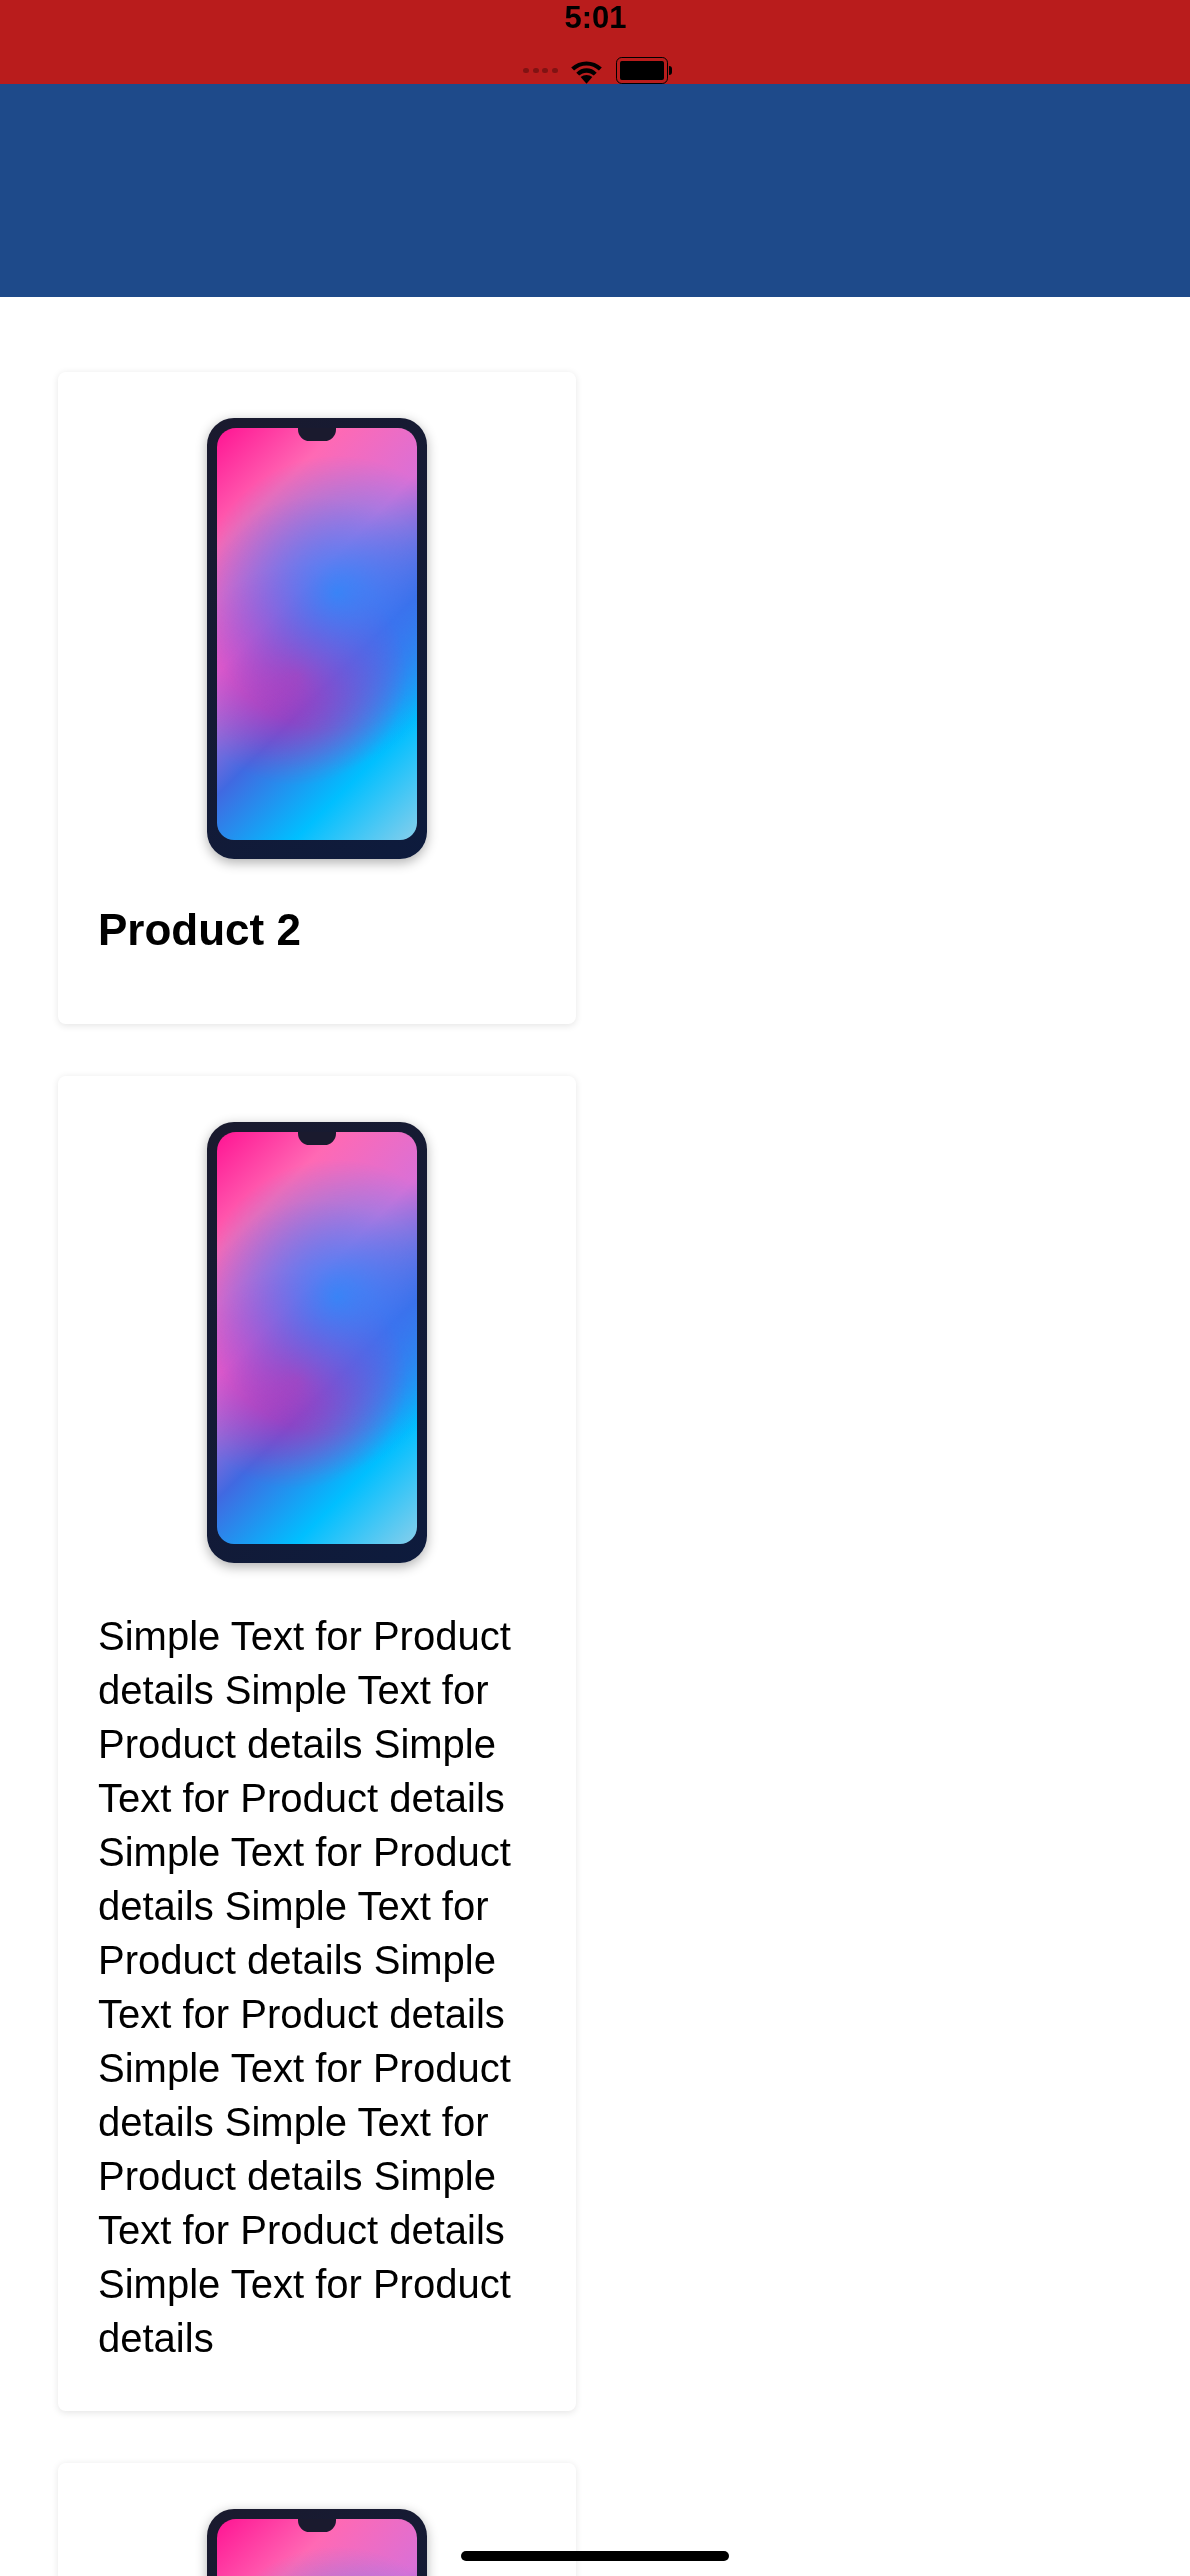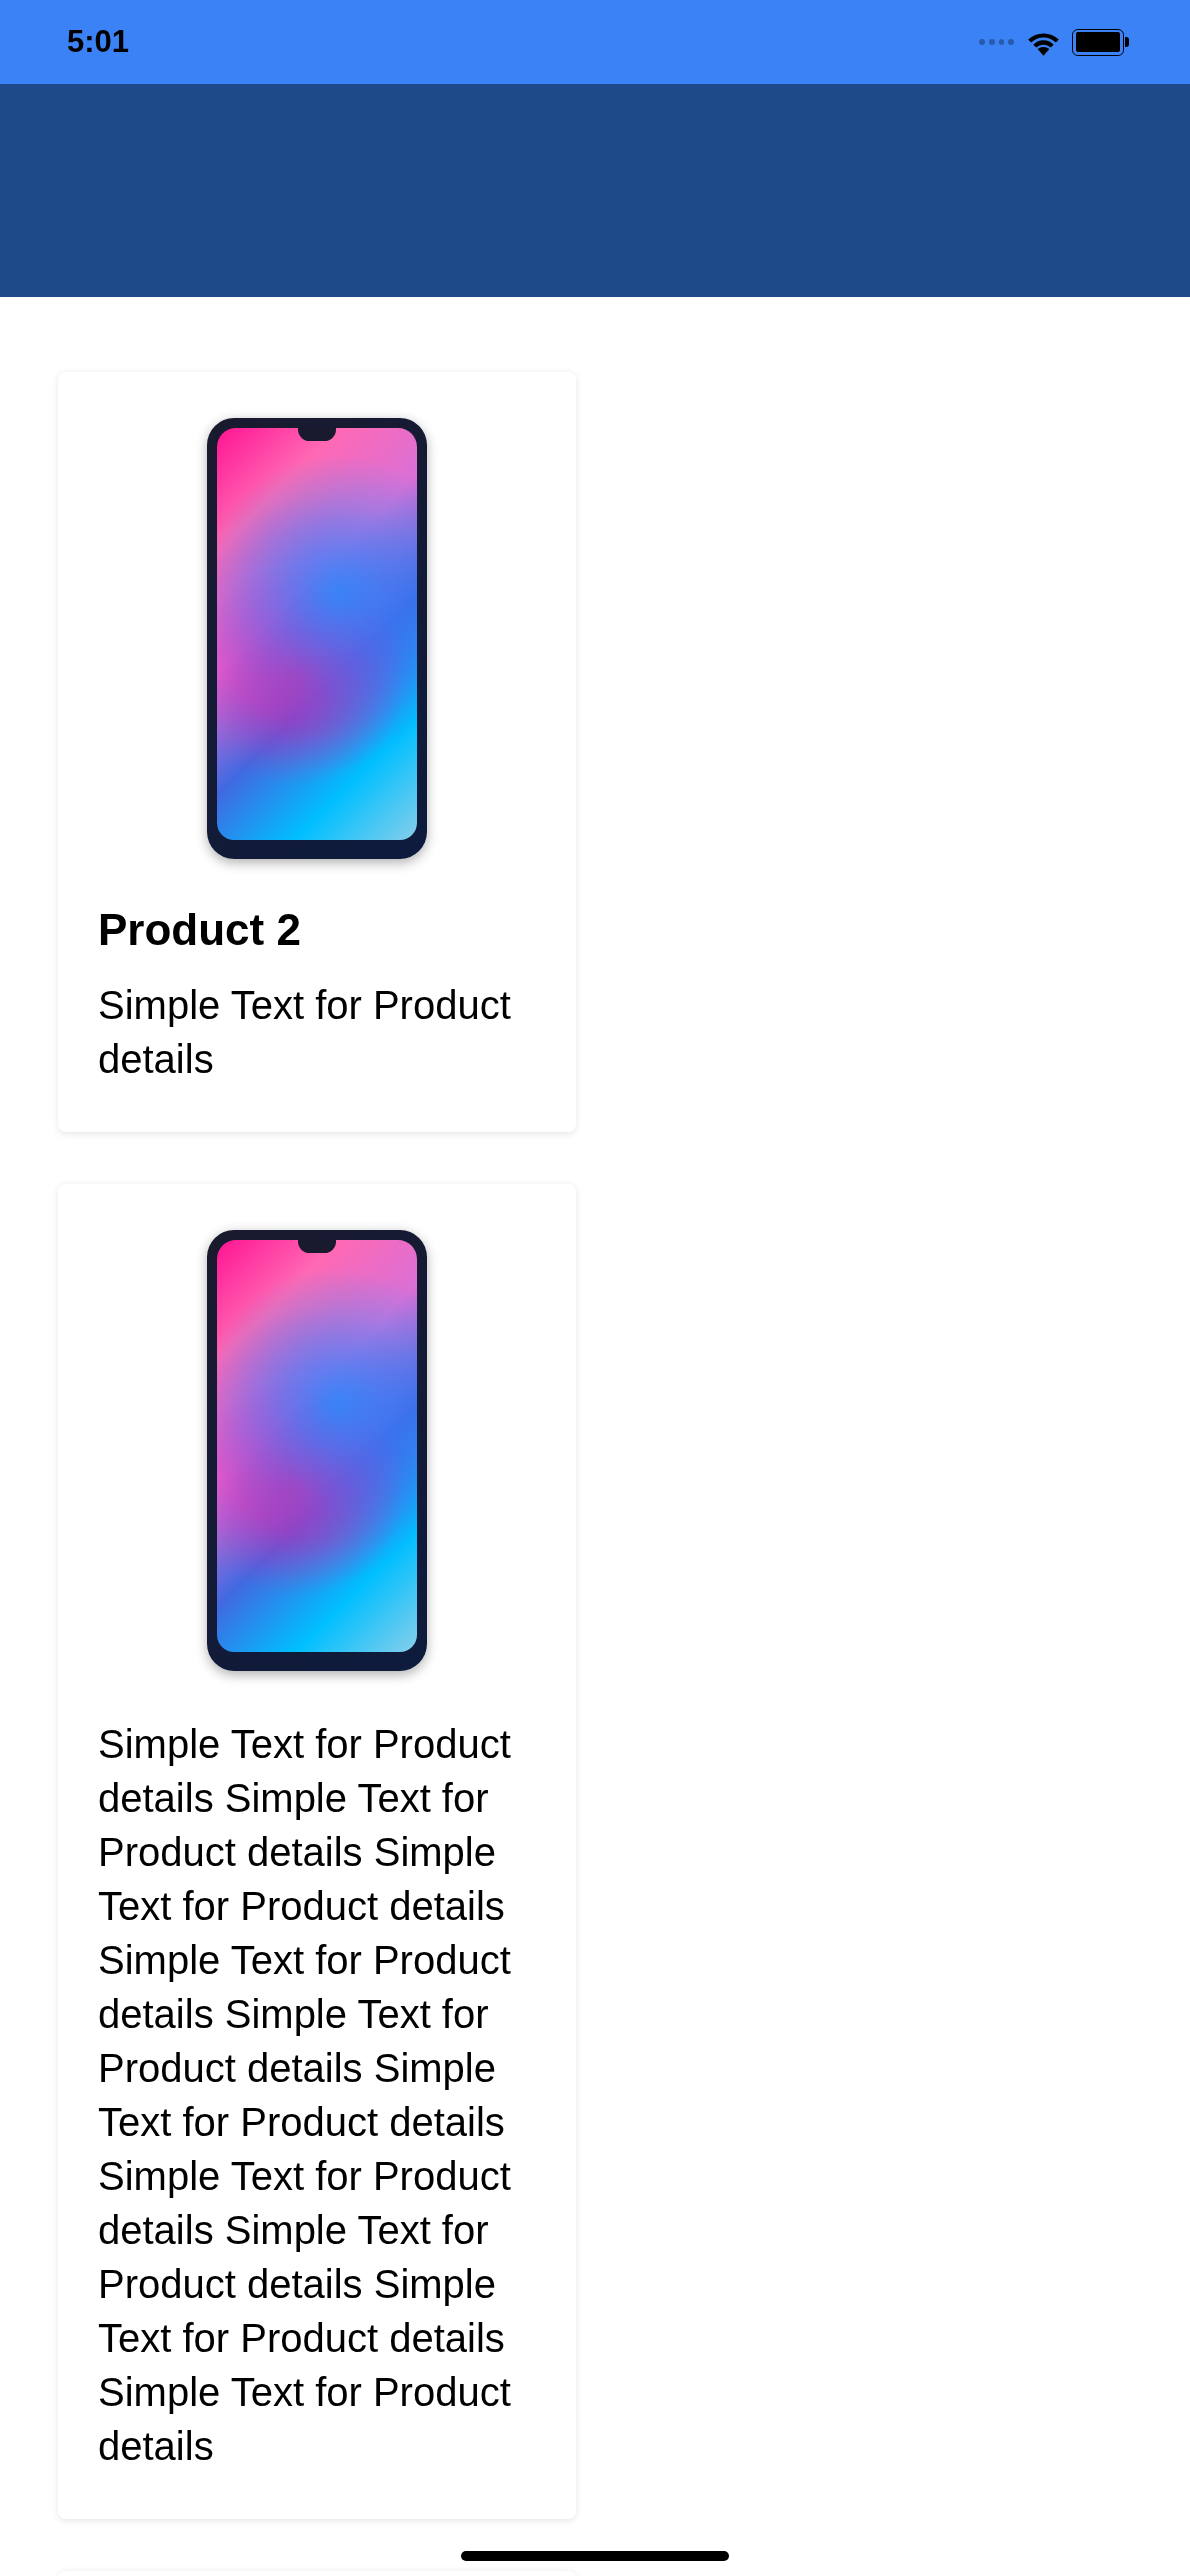--- a/index.html
+++ b/index.html
@@ -11,25 +11,26 @@
     body {
       width: 1190px;
       height: 2576px;
       font-family: -apple-system, BlinkMacSystemFont, 'Helvetica Neue', sans-serif;
       background: #ffffff;
       overflow: hidden;
     }
     
     .status-bar {
       height: 84px;
-      background: #3b82f6;
+      background: #b91c1c;
       display: flex;
       justify-content: space-between;
       align-items: center;
       padding: 0 66px 0 67px;
+      flex-direction: column;
     }
     
     .status-time {
       font-size: 31px;
       font-weight: 600;
       color: #000;
     }
     
     .status-right {
       display: flex;
@@ -210,21 +211,20 @@
 <div class="content">
   <div class="product-grid">
 
     <div class="product-card">
       <div class="product-image">
         <div class="phone-mockup">
           <div class="phone-screen"></div>
         </div>
       </div>
       <div class="product-title">Product  2</div>
-      <div class="product-desc">Simple Text for Product details</div>
     </div>
 
     <div class="product-card">
       <div class="product-image">
         <div class="phone-mockup">
           <div class="phone-screen"></div>
         </div>
       </div>
       <div class="product-desc">Simple Text for Product details Simple Text for Product details Simple Text for Product details Simple Text for Product details Simple Text for Product details Simple Text for Product details Simple Text for Product details Simple Text for Product details Simple Text for Product details Simple Text for Product details</div>
     </div>

